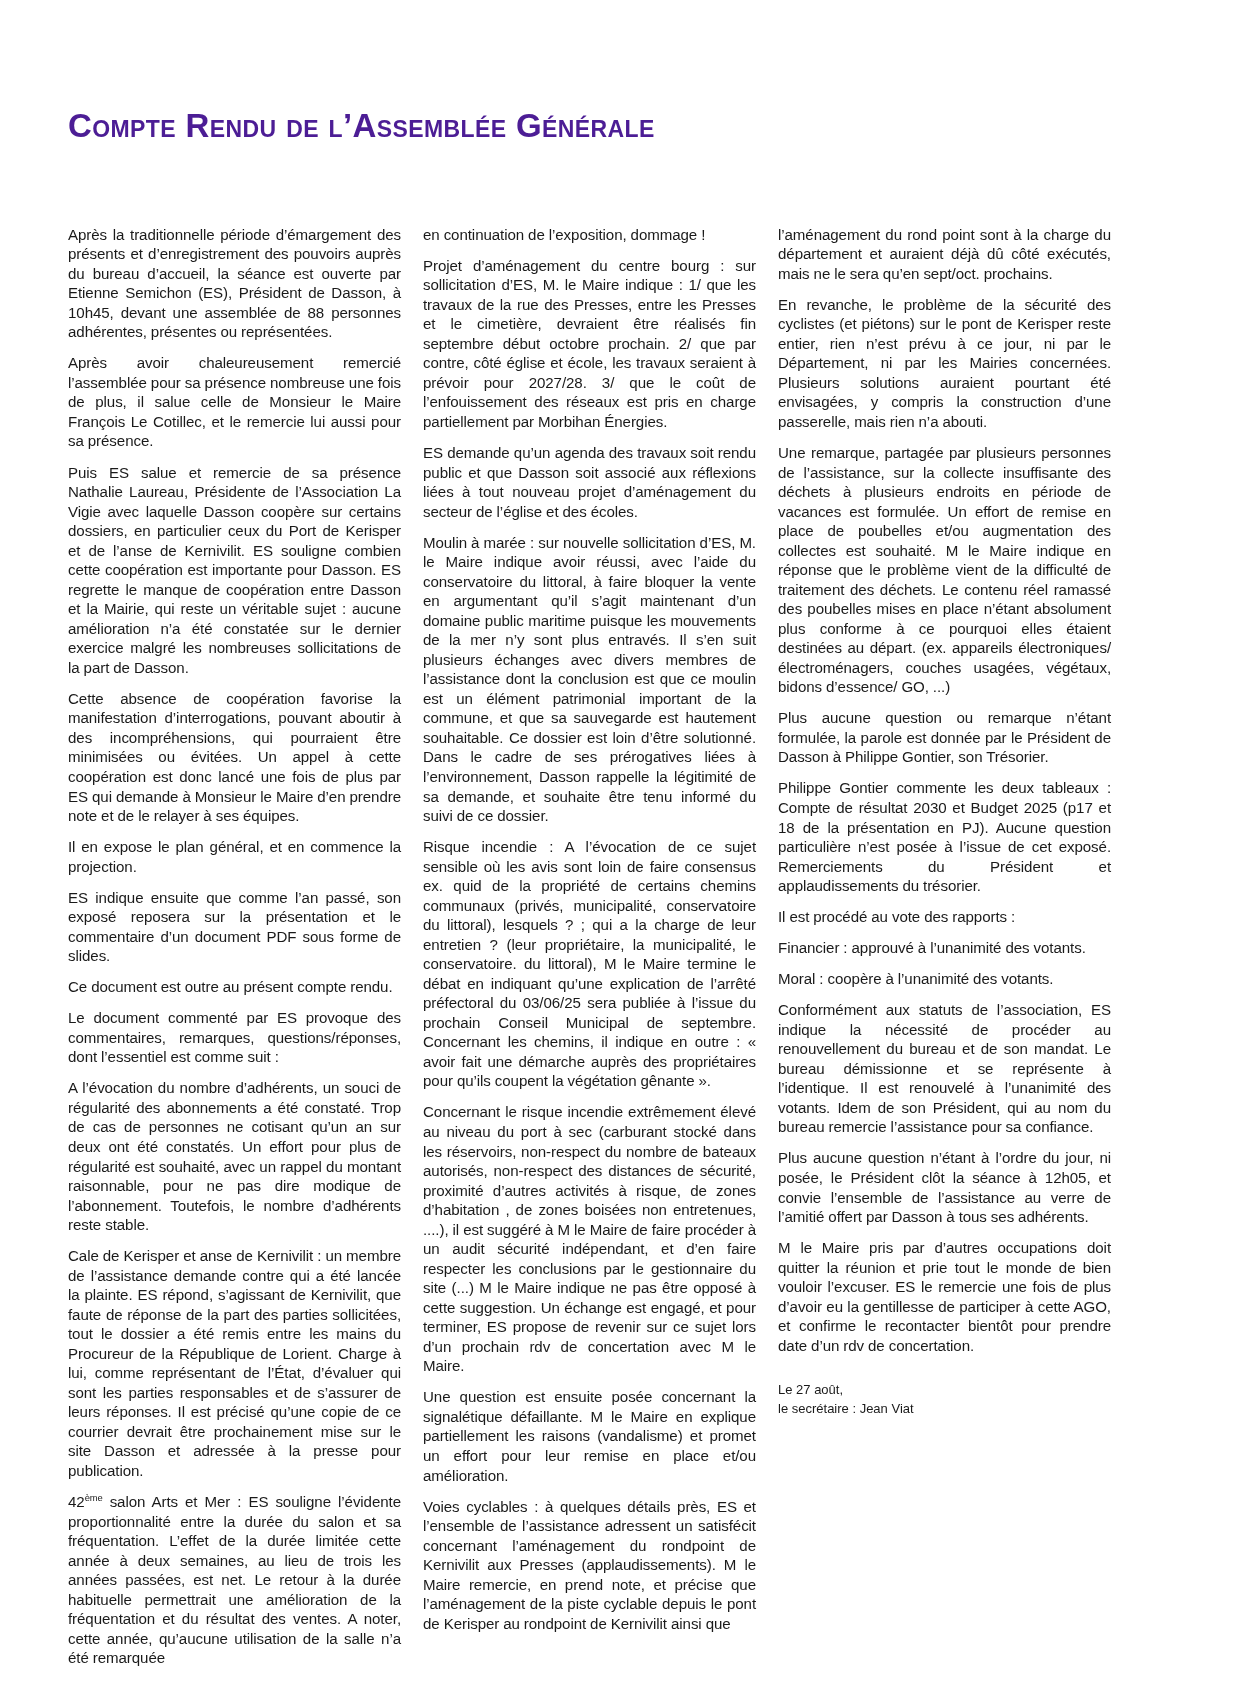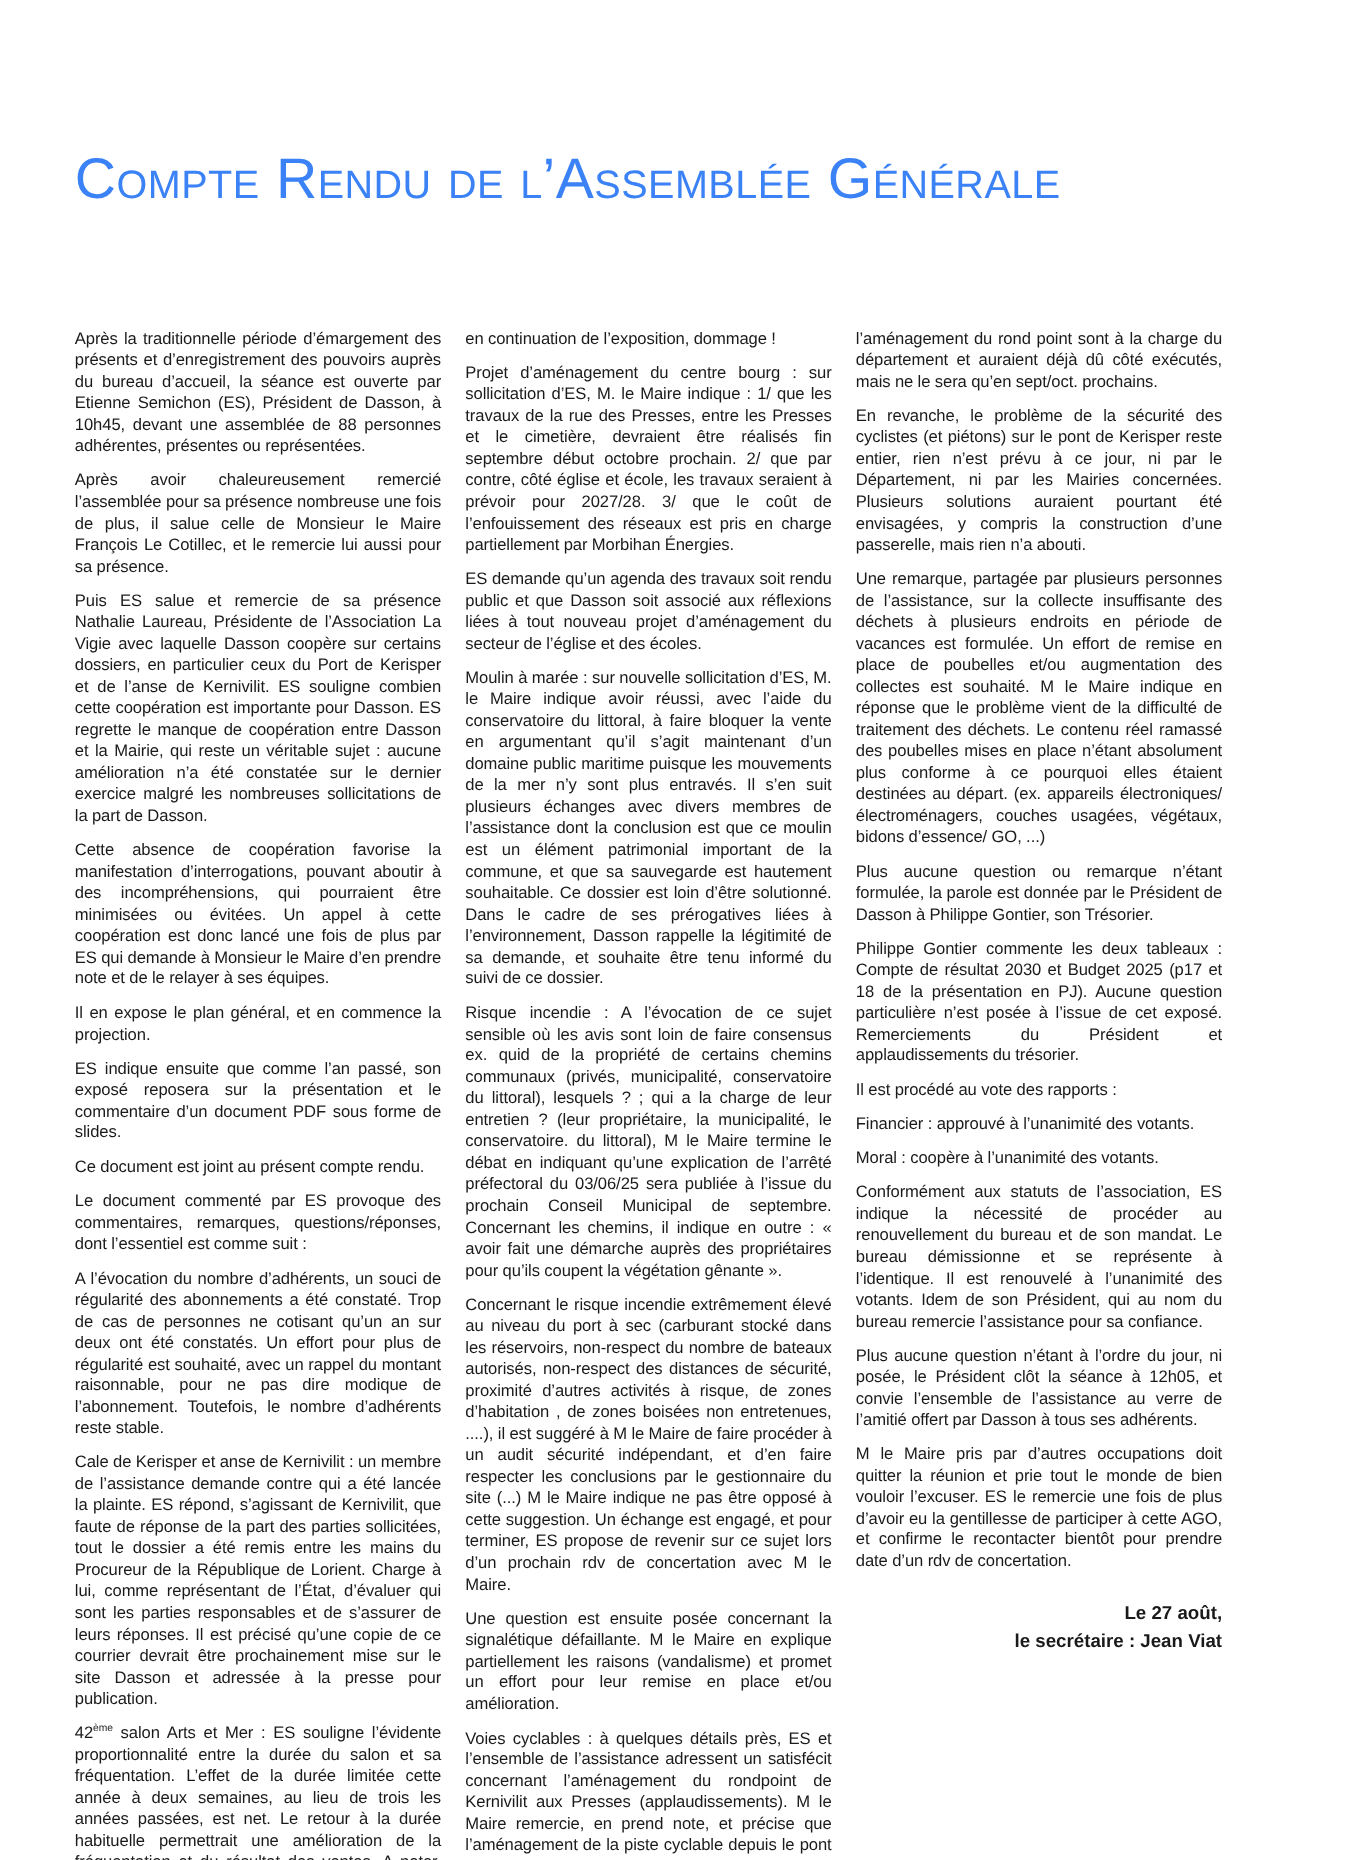--- a/index.html
+++ b/index.html
@@ -21,24 +21,24 @@
     width: 1240px;
     height: 1691px;
     padding: 62px 78px 24px 68px;
     background: #ffffff;
   }
 
   
   .doc-title {
     margin: 0 0 34px 0;
     padding: 0;
-    color: #3b82f6;
+    color: #4c1d95;
     font-family: "Liberation Sans", "DejaVu Sans", sans-serif;
-    font-weight: normal;
-    font-size: 52px;
+    font-weight: bold;
+    font-size: 33px;
     line-height: 1.30;
     letter-spacing: 0.4px;
     font-variant: small-caps;
     text-transform: none;
     white-space: pre-line;
     -webkit-font-smoothing: antialiased;
   }
   .doc-title .line { display: block; }
 
   
@@ -68,23 +68,23 @@
 
   sup.ord {
     font-size: 0.62em;
     vertical-align: super;
     line-height: 0;
   }
 
   
   .signature {
     margin-top: 26px;
-    text-align: right;
-    font-weight: bold;
-    font-size: 17px;
+    text-align: left;
+    font-weight: normal;
+    font-size: 13px;
     line-height: 1.42;
   }
   .signature span { display: block; }
 </style>
 </head>
 <body>
 
 <div class="page">
 
   <h1 class="doc-title">
@@ -93,21 +93,21 @@
 
   <div class="columns">
 
     <div class="col">
       <p>Après la traditionnelle période d’émargement des présents et d’enregistrement des pouvoirs auprès du bureau d’accueil, la séance est ouverte par Etienne Semichon (ES), Président de Dasson, à 10h45, devant une assemblée de 88 personnes adhérentes, présentes ou représentées.</p>
       <p>Après avoir chaleureusement remercié l’assemblée pour sa présence nombreuse une fois de plus, il salue celle de Monsieur le Maire François Le Cotillec, et le remercie lui aussi pour sa présence.</p>
       <p>Puis ES salue et remercie de sa présence Nathalie Laureau, Présidente de l’Association La Vigie avec laquelle Dasson coopère sur certains dossiers, en particulier ceux du Port de Kerisper et de l’anse de Kernivilit. ES souligne combien cette coopération est importante pour Dasson. ES regrette le manque de coopération entre Dasson et la Mairie, qui reste un véritable sujet : aucune amélioration n’a été constatée sur le dernier exercice malgré les nombreuses sollicitations de la part de Dasson.</p>
       <p>Cette absence de coopération favorise la manifestation d’interrogations, pouvant aboutir à des incompréhensions, qui pourraient être minimisées ou évitées. Un appel à cette coopération est donc lancé une fois de plus par ES qui demande à Monsieur le Maire d’en prendre note et de le relayer à ses équipes.</p>
       <p>Il en expose le plan général, et en commence la projection.</p>
       <p>ES indique ensuite que comme l’an passé, son exposé reposera sur la présentation et le commentaire d’un document PDF sous forme de slides.</p>
-      <p>Ce document est joint au présent compte rendu.</p>
+      <p>Ce document est outre au présent compte rendu.</p>
       <p>Le document commenté par ES provoque des commentaires, remarques, questions/réponses, dont l’essentiel est comme suit :</p>
       <p>A l’évocation du nombre d’adhérents, un souci de régularité des abonnements a été constaté. Trop de cas de personnes ne cotisant qu’un an sur deux ont été constatés. Un effort pour plus de régularité est souhaité, avec un rappel du montant raisonnable, pour ne pas dire modique de l’abonnement. Toutefois, le nombre d’adhérents reste stable.</p>
       <p>Cale de Kerisper et anse de Kernivilit : un membre de l’assistance demande contre qui a été lancée la plainte. ES répond, s’agissant de Kernivilit, que faute de réponse de la part des parties sollicitées, tout le dossier a été remis entre les mains du Procureur de la République de Lorient. Charge à lui, comme représentant de l’État, d’évaluer qui sont les parties responsables et de s’assurer de leurs réponses.  Il est précisé qu’une copie de ce courrier devrait être prochainement mise sur le site Dasson et adressée à la presse pour publication.</p>
       <p><span>42</span><sup class="ord">ème</sup><span> salon Arts et Mer : ES souligne l’évidente proportionnalité entre la durée du salon et sa fréquentation. L’effet de la durée limitée cette année à deux semaines, au lieu de trois les années passées, est net. Le retour à la durée habituelle permettrait une amélioration de la fréquentation et du résultat des ventes. A noter, cette année, qu’aucune utilisation de la salle n’a été remarquée</span></p>
     </div>
 
     <div class="col">
       <p>en continuation de l’exposition, dommage !</p>
       <p>Projet d’aménagement du centre bourg : sur sollicitation d’ES, M. le Maire indique : 1/ que les travaux de la rue des Presses, entre les Presses et le cimetière, devraient être réalisés fin septembre début octobre prochain. 2/ que par contre, côté église et école, les travaux seraient à prévoir pour 2027/28. 3/ que le coût de l’enfouissement des réseaux est pris en charge partiellement par Morbihan Énergies.</p>
       <p>ES demande qu’un agenda des travaux soit rendu public et que Dasson soit associé aux réflexions liées à tout nouveau projet d’aménagement du secteur de l’église et des écoles.</p>

